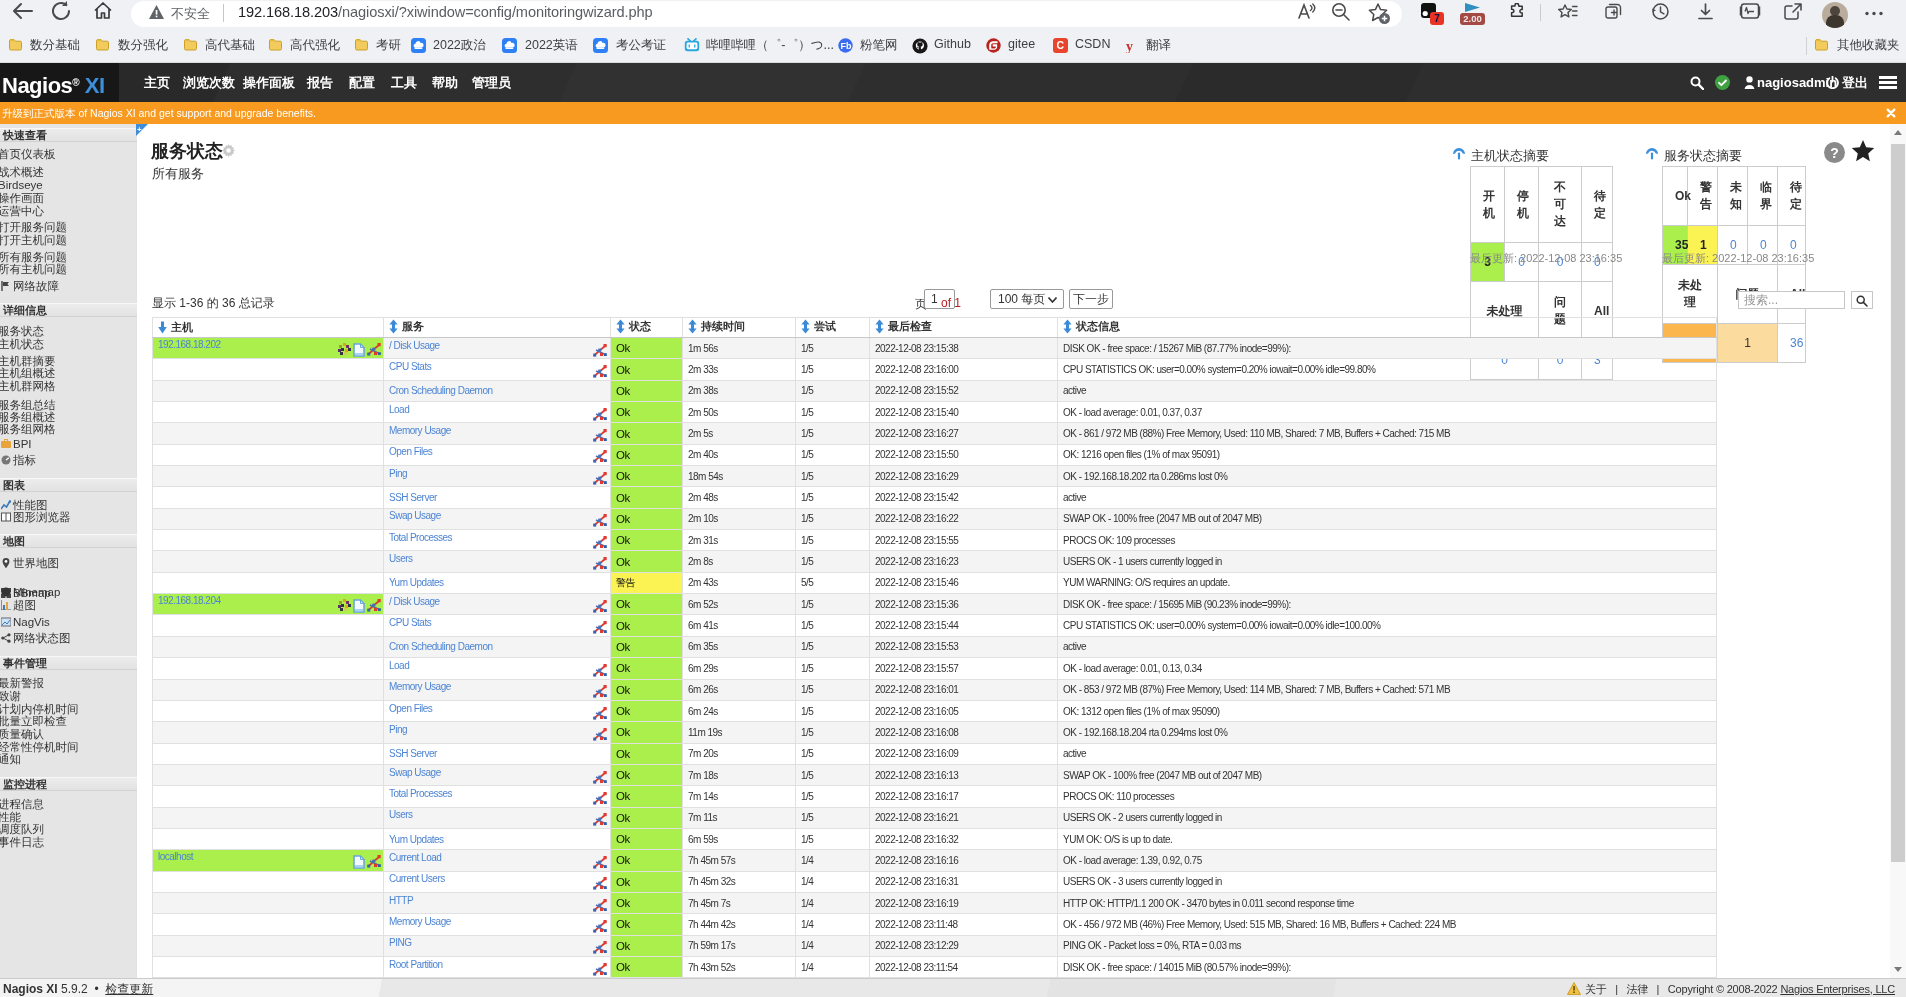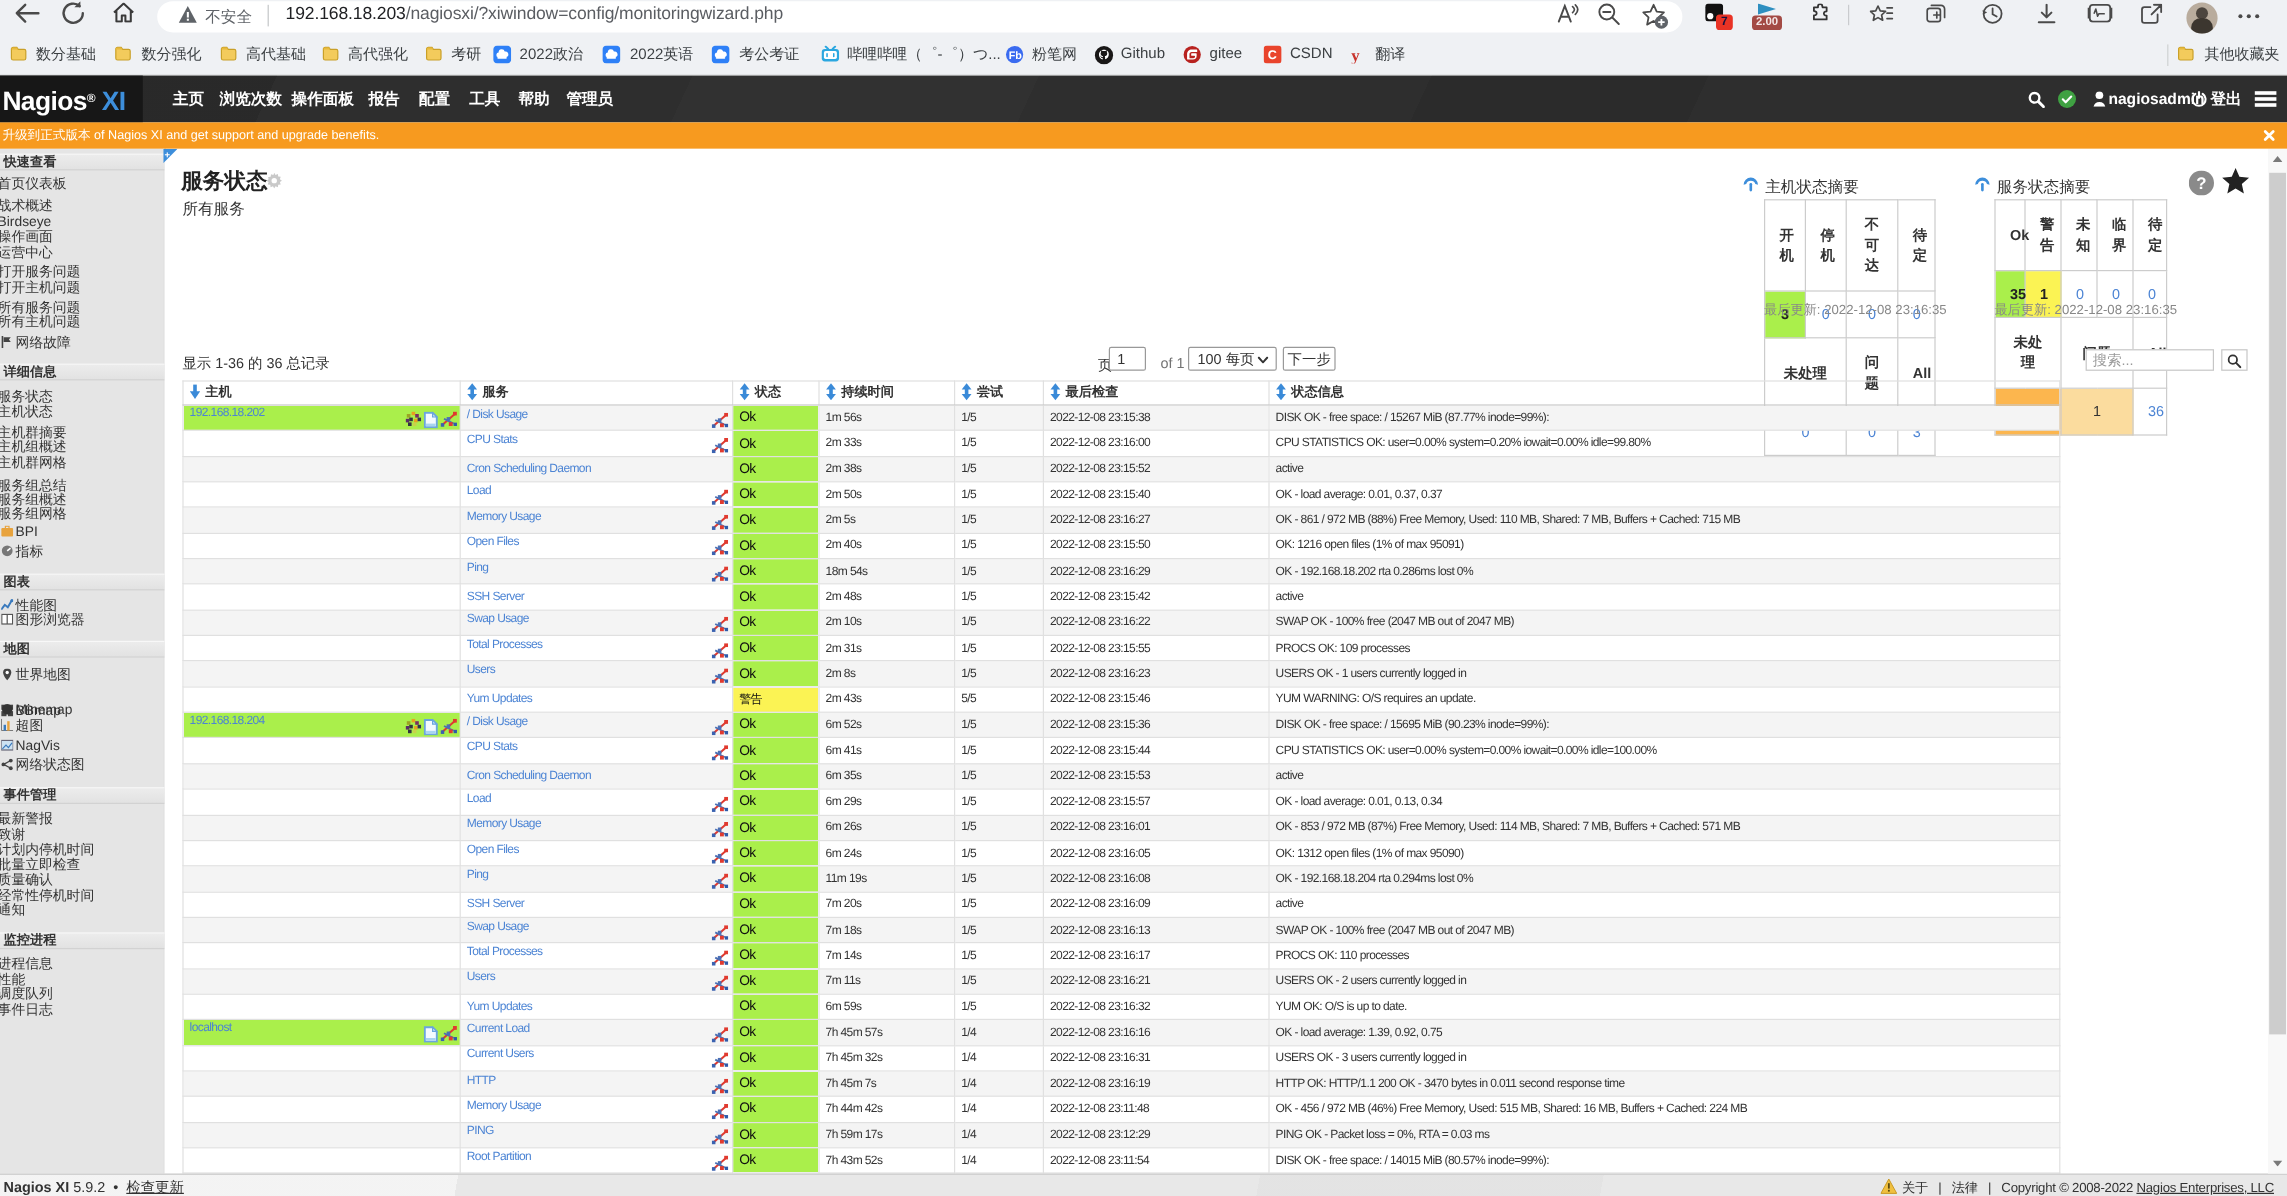--- a/index.html
+++ b/index.html
@@ -461,21 +461,21 @@
     <div class="abs" style="left:1600px;top:167px;width:107px;height:18px;border:1px solid #c6c6c6;background:#fff;font-size:12px;color:#999;line-height:17px;padding-left:5px">搜索...</div>
     <div class="abs" style="left:1713px;top:167px;width:22px;height:18px;border:1px solid #c6c6c6;background:#fff">
       <svg style="margin:3px 0 0 4px" width="12" height="12" viewBox="0 0 12 12">
         <circle cx="4.7" cy="4.7" r="3.5" fill="none" stroke="#333" stroke-width="1.5"></circle>
         <path d="M7.4 7.4 11 11" stroke="#333" stroke-width="1.6" stroke-linecap="round"></path>
       </svg>
     </div>
     <div class="abs" style="left:14px;top:171px;font-size:12px;color:#333">显示 1-36 的 36 总记录</div>
     <div class="abs" style="left:777px;top:172px;font-size:12px;color:#333">页</div>
     <div class="pgbox" style="left:786px;top:165px;width:31px;height:20px;line-height:19px;padding-left:6px">1</div>
-    <div class="abs" style="left:829px;top:172px;font-size:12px;color:#737373">of 1</div>
+    <div class="abs" style="left:803px;top:172px;font-size:12px;color:#b91c1c">of 1</div>
     <div class="pgbox" style="left:852px;top:165px;width:74px;height:20px;line-height:19px;padding-left:7px">100 每页
 <svg style="position:absolute;right:6px;top:7px" width="9" height="6" viewBox="0 0 9 6">
         <path d="M0.5 0.5 4.5 5 8.5 0.5" fill="none" stroke="#333" stroke-width="1.6"></path>
       </svg></div>
     <div class="pgbox" style="left:931px;top:165px;width:44px;height:20px;line-height:19px;text-align:center">下一步</div>
   </div>
 <table id="mtable">
     <tbody>
       <tr>
         <th style="width:231px"><span class="thlbl"><svg width="9" height="13" viewBox="0 0 9 13">

